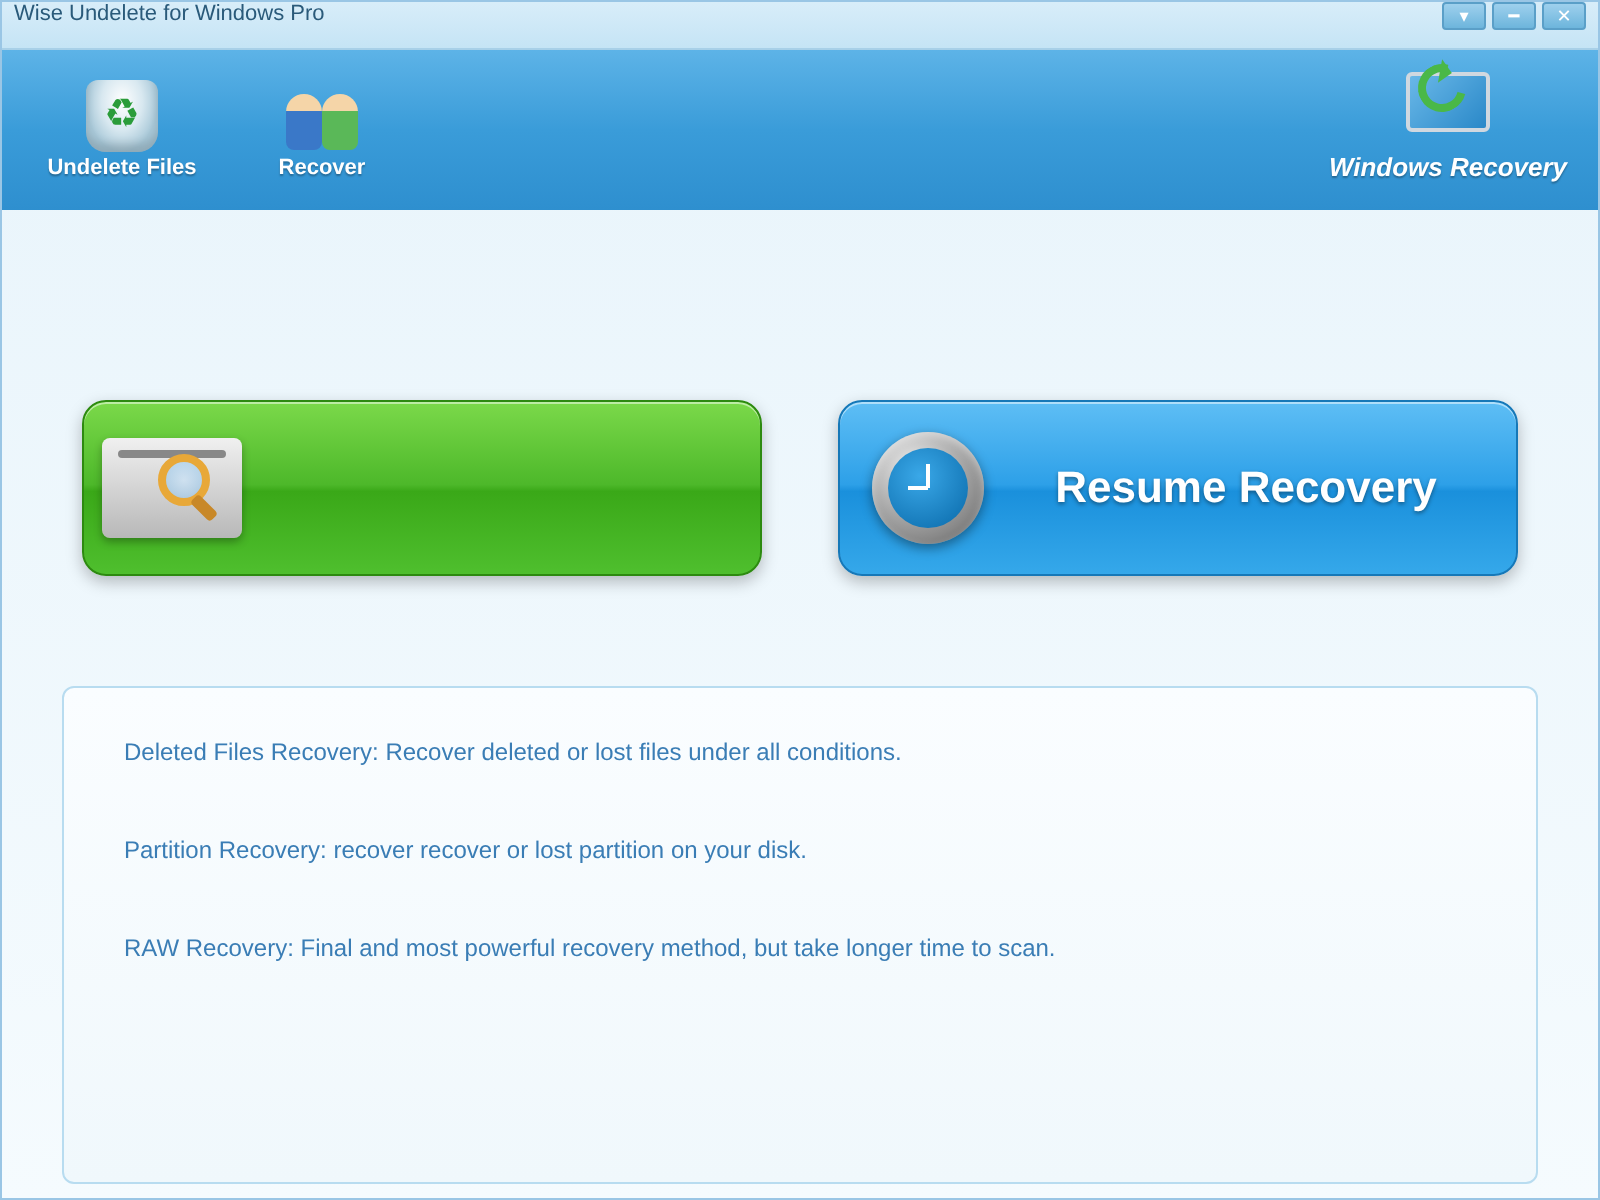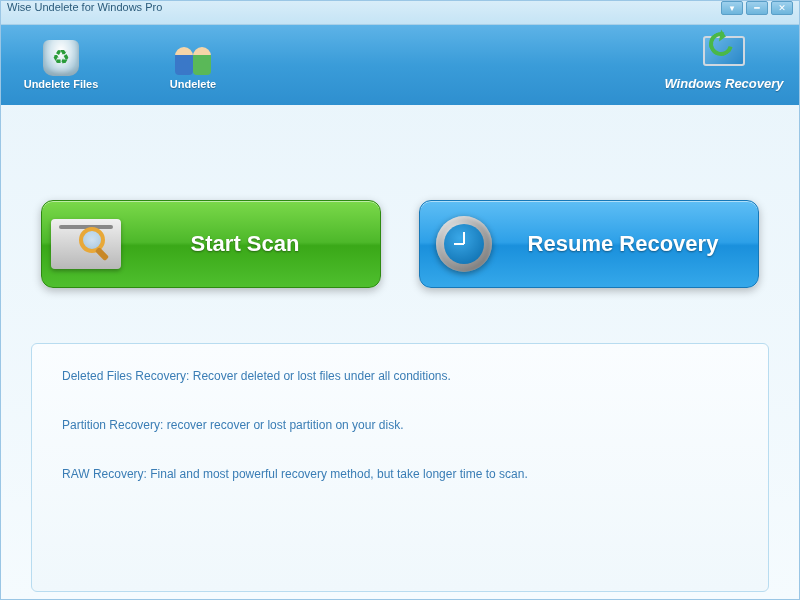--- a/index.html
+++ b/index.html
@@ -36,21 +36,20 @@
   cursor: pointer;
   color: #fff;
   font-size: 9px;
 }
 .toolbar {
   height: 80px;
   background: linear-gradient(to bottom, #5db3e7 0%, #3a9cd9 50%, #2e8fcf 100%);
   display: flex;
   align-items: center;
   padding: 0 10px;
-  gap: 32px;
 }
 .tool-item {
   display: flex;
   flex-direction: column;
   align-items: center;
   justify-content: center;
   width: 100px;
   height: 70px;
   cursor: pointer;
   color: #fff;
@@ -289,42 +288,41 @@
   <div class="tool-item">
     <div class="tool-icon">
         <div class="recycle-icon"></div>
       </div>
     <div class="tool-label">Undelete Files</div>
   </div>
   <div class="tool-item">
     <div class="tool-icon">
         <div class="person-icon"></div>
       </div>
-    <div class="tool-label">Undelete</div>
+    <div class="tool-label">Recover</div>
   </div>
   <div class="tool-item wide">
     <div class="tool-icon">
       <div class="monitor-icon">
           <div class="monitor-screen"></div>
           <div class="monitor-arrow"></div>
         </div>
     </div>
     <div class="tool-label" style="font-style:italic;font-size:13px">Windows Recovery</div>
   </div>
 </div>
 
 <div class="content">
   <div class="action-row">
     <div class="big-btn green">
       <div class="big-icon">
         <div class="drive-scan">
             <div class="magnifier"></div>
           </div>
       </div>
-      <div class="big-label">Start  Scan</div>
     </div>
     <div class="big-btn blue">
       <div class="big-icon">
         <div class="clock-icon">
             <div class="clock-inner"></div>
           </div>
       </div>
       <div class="big-label">Resume Recovery</div>
     </div>
   </div>

